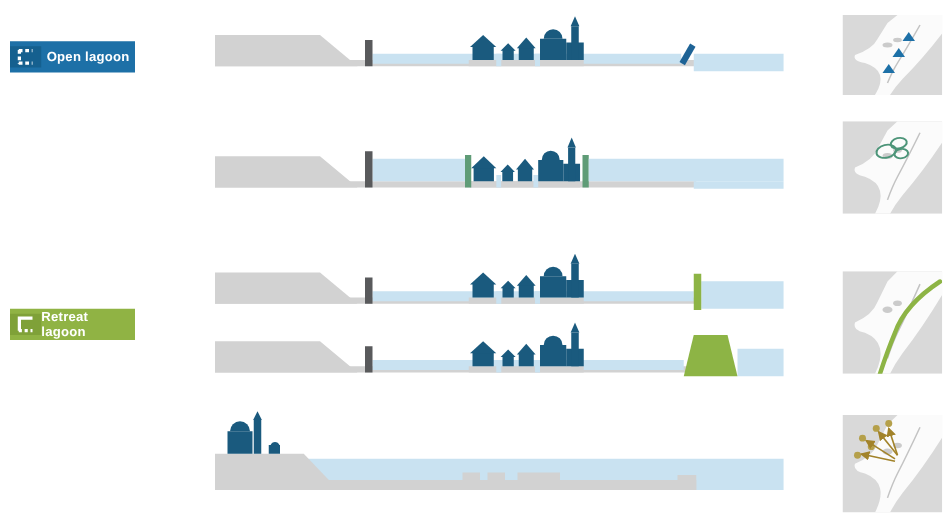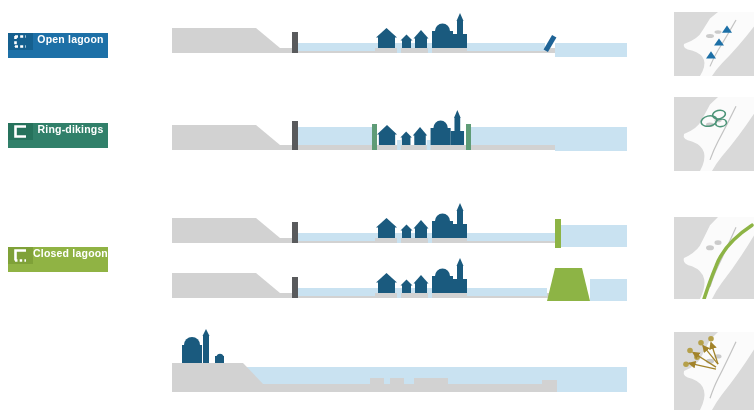--- a/index.html
+++ b/index.html
@@ -1,19 +1,19 @@
 <!DOCTYPE html>
 <html style="--open-lagoon: #1d70a7; --open-lagoon-dark: #15608f; --ring-dikings: #31806a; --ring-dikings-dark: #26725c; --closed-lagoon: #90b344; --closed-lagoon-dark: #7fa138; --retreat: #a2832a; --retreat-dark: #8f7322; --city: #1a5a7e; --water: #c9e2f1; --land: #d2d2d2; --barrier-dark: #595a5c; --dike-green: #5f9c77; --ring-outline: #4d9579; --closure-green: #8db445; --gate-blue: #1e6396; --map-bg: #d9d9d9; --map-water: #fbfbfb; --map-line: #c3c3c3; --retreat-dot: #b5a04a; --retreat-arrow: #a2832a;"><head>
 <meta charset="utf-8">
 <style>
   html,body{margin:0;padding:0;background:#fff;}
   #stage{position:relative;width:754px;height:414px;background:#fff;overflow:hidden;
          font-family:"Liberation Sans",sans-serif;}
   .abs{position:absolute;}
-  .row-label{position:absolute;display:flex;align-items:flex-start;height:25px;width:100px;
+  .row-label{position:absolute;display:flex;align-items:center;height:25px;width:100px;
              color:#fff;cursor:pointer;}
   .label-icon{width:25px;flex:none;display:flex;align-items:center;justify-content:center;}
   .label-text{flex:1;display:flex;align-items:center;justify-content:center;
               font-size:10.5px;font-weight:bold;letter-spacing:.2px;}
   
   .land{fill:var(--land);}
   .water{fill:var(--water);}
   .city{fill:var(--city);}
   .post{fill:var(--barrier-dark);}
   .dike{fill:var(--dike-green);}
@@ -73,37 +73,29 @@
 
   <div class="row-label" style="left:8px;top:33px;background:var(--open-lagoon)">
     <span class="label-icon" style="background:var(--open-lagoon-dark)">
       <svg width="17" height="17" viewBox="0 0 17 17">
           <path d="M3,3.5 H14 M3,13.5 H14 M3.5,3 V14" stroke="#fff" stroke-width="2.6" stroke-dasharray="3 2.2" fill="none"></path>
         </svg>
     </span>
     <span class="label-text">Open lagoon</span>
   </div>
 
-  <div class="row-label" style="left:8px;top:123px;background:var(--ring-dikings)">
-    <span class="label-icon" style="background:var(--ring-dikings-dark)">
-      <svg width="17" height="17" viewBox="0 0 17 17">
-          <path d="M14,3.5 H3.5 V13.5 H14" stroke="#fff" stroke-width="2.6" fill="none"></path>
-        </svg>
-    </span>
-    <span class="label-text">Ring-dikings</span>
-  </div>
 
   <div class="row-label" style="left:8px;top:247px;background:var(--closed-lagoon)">
     <span class="label-icon" style="background:var(--closed-lagoon-dark)">
       <svg width="17" height="17" viewBox="0 0 17 17">
           <path d="M14,3.5 H3.5 V13.5" stroke="#fff" stroke-width="2.6" fill="none"></path>
           <path d="M3,13.5 H14" stroke="#fff" stroke-width="2.6" stroke-dasharray="2.5 2.2" fill="none"></path>
         </svg>
     </span>
-    <span class="label-text">Closed lagoon</span>
+    <span class="label-text">Retreat lagoon</span>
   </div>
 
 
   <svg class="abs" style="left:172px;top:10px" width="455" height="52" viewBox="0 0 455 52">
     <polygon class="land" points="0,18 84,18 114,43 0,43"></polygon>
     <rect class="land" x="0" y="38" width="385" height="5"></rect>
     <rect class="water" x="126" y="33" width="247" height="8"></rect>
     <rect class="post" x="120" y="22" width="6" height="21"></rect>
     <use href="#skyline" xlink:href="#skyline" transform="translate(203,38)"></use>
     <rect class="water" x="383" y="33" width="72" height="14"></rect>

